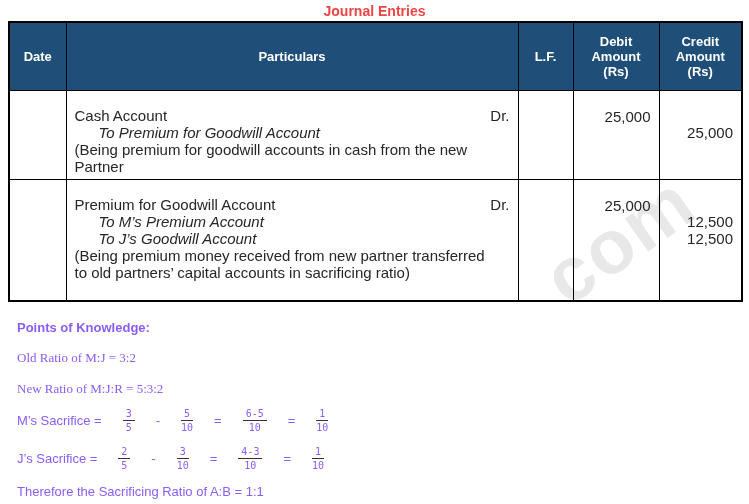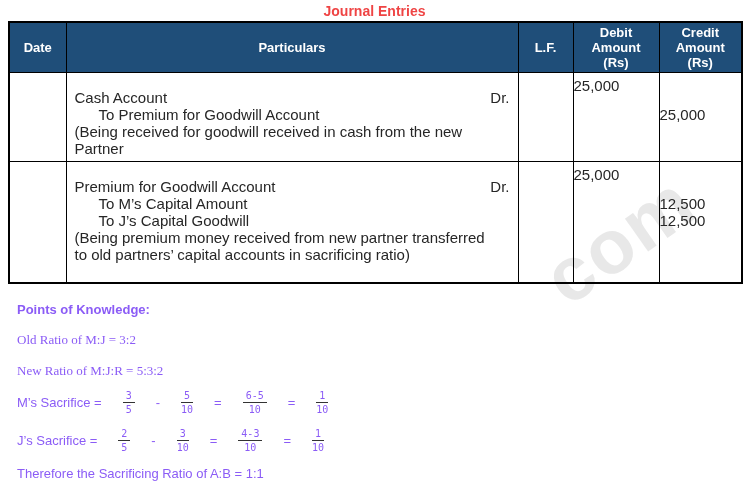--- a/index.html
+++ b/index.html
@@ -14,32 +14,32 @@
 
   .content { position:relative; z-index:1; }
 
   .title { padding-top:3px; text-align:center; font-size:14px; font-weight:bold; color:#ef4444; }
 
   table.journal { border-collapse:collapse; table-layout:fixed; width:733px;
     margin:2px 0 0 8px; border:2px solid #000; background:transparent; }
   table.journal th, table.journal td { border:1px solid #000; }
 
   th { background:#1F4E79; color:#fff; font-size:13px; font-weight:bold;
-    text-align:center; vertical-align:middle; line-height:15px; height:50px; padding:0; }
+    text-align:center; vertical-align:middle; line-height:15px; height:68px; padding:0; }
 
   td { vertical-align:top; font-size:15px; padding:0; background:transparent; }
   tr.row1 { height:89px; }
   tr.row2 { height:122px; }
 
   td.c-part { padding:16px 0 0 8px; }
   .line { display:flex; justify-content:space-between; line-height:17px; }
-  .line.indent { padding-left:24px; }
+  .line.indent { padding-left:24px;font-style:italic; }
   .line .dr { padding-right:8px; }
 
-  td.c-amt { padding:4px 8px 0 0; line-height:17px; }
+  td.c-amt { text-align:right; padding:17px 8px 0 0; line-height:17px; }
   td.c-amt.skip1 { padding-top:33px; }
 
   .points { margin:18px 0 0 17px; font-size:13px; color:#8b5cf6; }
   .pk-heading { font-weight:bold; }
   .pk-line { margin-top:15px;font-family:Liberation Serif, serif; }
   .pk-formula { margin-top:8px; display:flex; align-items:center; gap:21px; height:30px; }
   .frac { display:inline-flex; flex-direction:column; align-items:center;
     font-size:10px; line-height:11px; font-family:"DejaVu Sans Mono", monospace; }
   .frac .num { border-bottom:1px solid #333; padding:0 3px 1px; }
   .frac .den { padding-top:1px; }
@@ -86,21 +86,21 @@
           <td></td>
           <td class="c-part">
             <div class="line">
               <span>Cash Account</span>
               <span class="dr">Dr.</span>
             </div>
             <div class="line indent">
               <span>To Premium for Goodwill Account</span>
             </div>
             <div class="line">
-              <span>(Being received for goodwill received in cash from the new</span>
+              <span>(Being premium for goodwill accounts in cash from the new</span>
             </div>
             <div class="line">
               <span>Partner</span>
             </div>
           </td>
           <td></td>
           <td class="c-amt">
             <div>25,000</div>
           </td>
           <td class="c-amt skip1">
@@ -108,24 +108,24 @@
           </td>
         </tr>
         <tr class="row2">
           <td></td>
           <td class="c-part">
             <div class="line">
               <span>Premium for Goodwill Account</span>
               <span class="dr">Dr.</span>
             </div>
             <div class="line indent">
-              <span>To M’s Capital Amount</span>
+              <span>To M’s Premium Account</span>
             </div>
             <div class="line indent">
-              <span>To J’s Capital Goodwill</span>
+              <span>To J’s Goodwill Account</span>
             </div>
             <div class="line">
               <span>(Being premium money received from new partner transferred</span>
             </div>
             <div class="line">
               <span>to old partners’ capital accounts in sacrificing ratio)</span>
             </div>
           </td>
           <td></td>
           <td class="c-amt">

